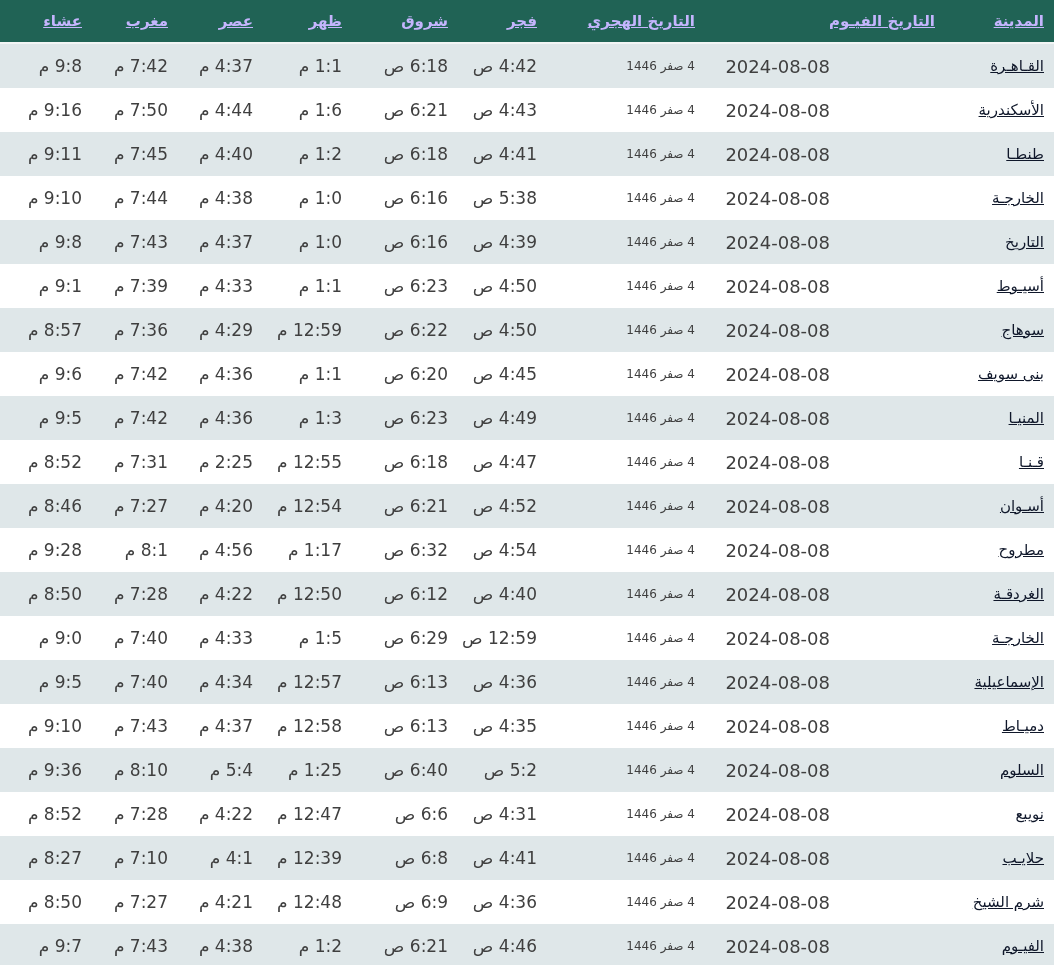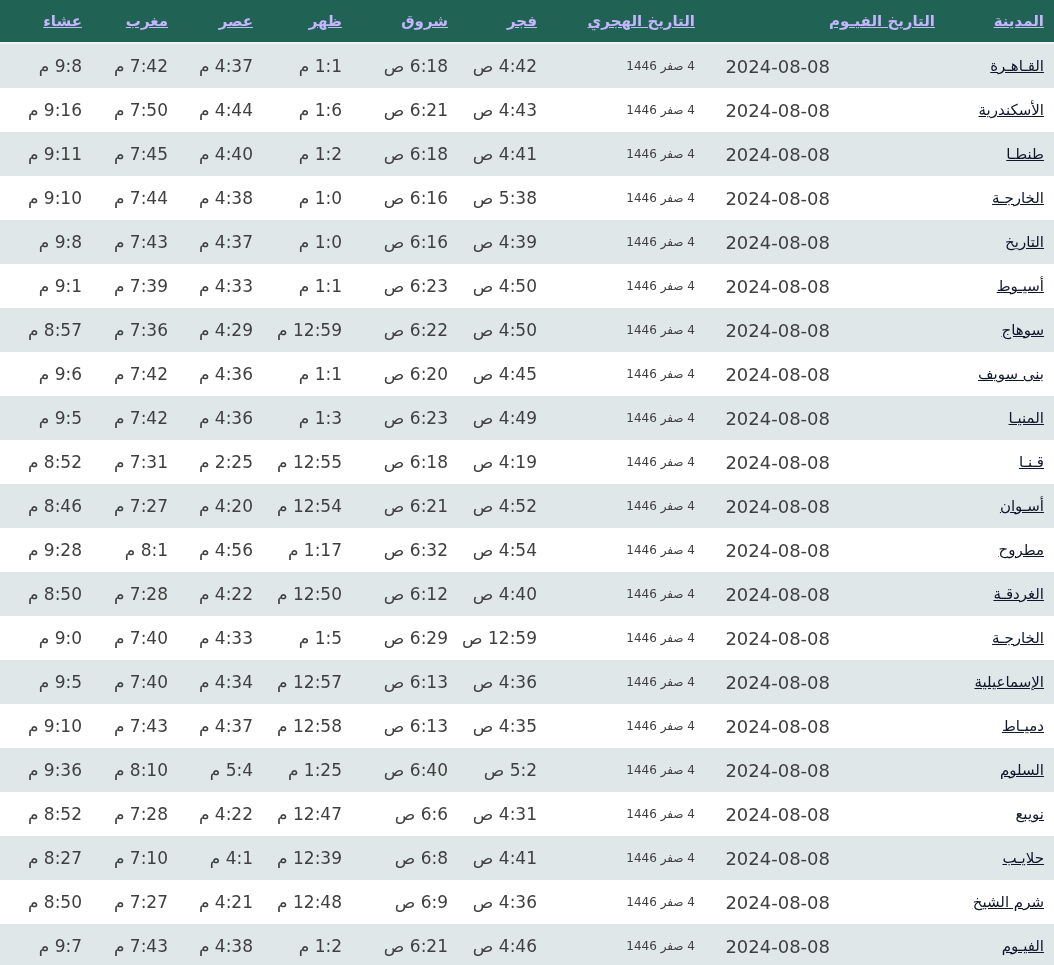--- a/index.html
+++ b/index.html
@@ -181,21 +181,21 @@
     <td class="c-time">1:3 م</td>
     <td class="c-time">4:36 م</td>
     <td class="c-time">7:42 م</td>
     <td class="c-time">9:5 م</td>
   </tr>
 
   <tr>
     <td class="c-city">قـنـا</td>
     <td class="c-greg">2024-08-08</td>
     <td class="c-hijri">4 صفر 1446</td>
-    <td class="c-time">4:19 ص</td>
+    <td class="c-time">4:47 ص</td>
     <td class="c-time">6:18 ص</td>
     <td class="c-time">12:55 م</td>
     <td class="c-time">2:25 م</td>
     <td class="c-time">7:31 م</td>
     <td class="c-time">8:52 م</td>
   </tr>
 
   <tr>
     <td class="c-city">أسـوان</td>
     <td class="c-greg">2024-08-08</td>

